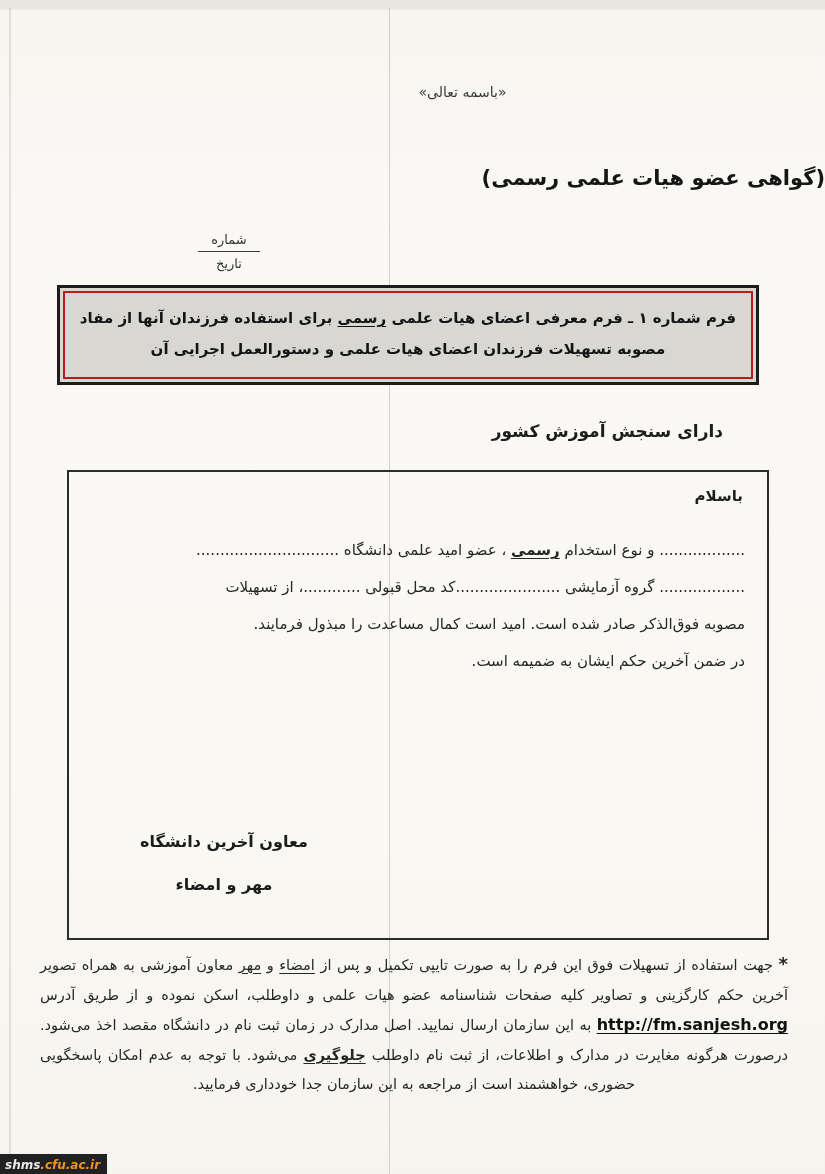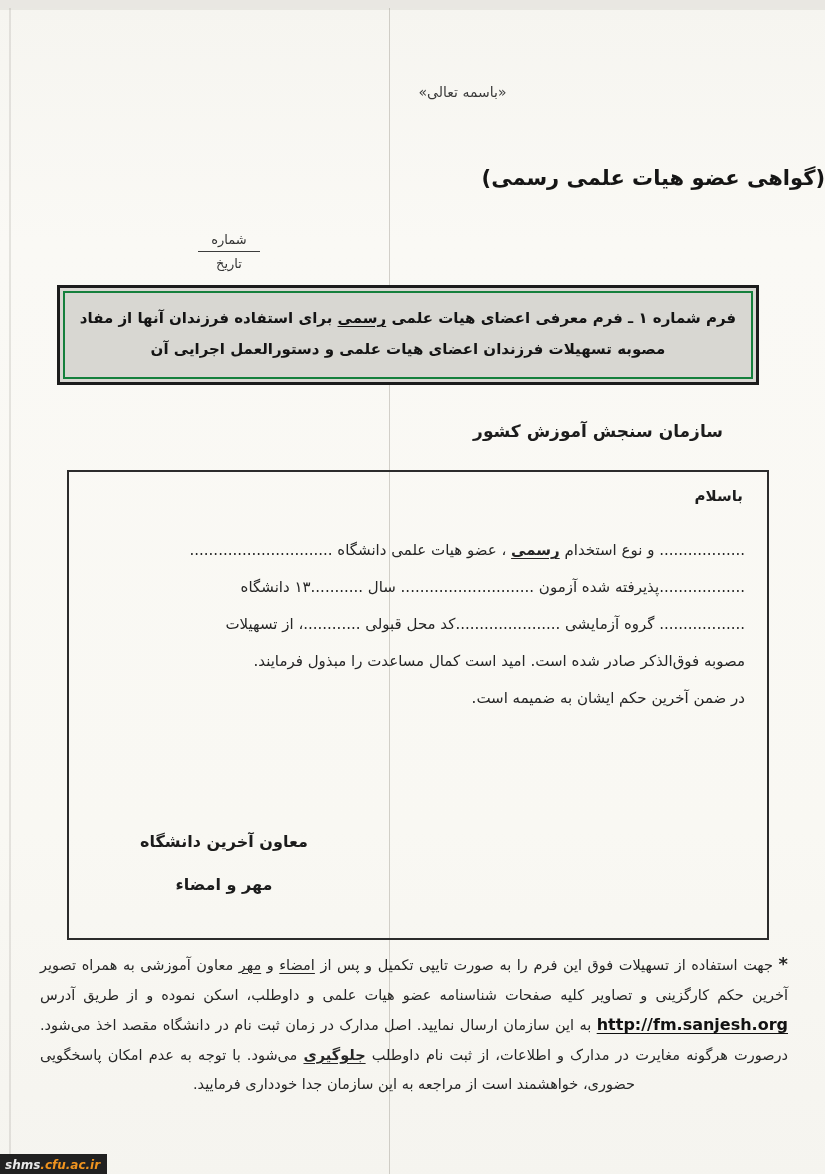--- a/index.html
+++ b/index.html
@@ -20,25 +20,25 @@
     background:rgba(120,115,105,0.10); }
 
   .bismillah { position:absolute; top:76px; left:50px; right:-50px;
     text-align:center; font-size:14px; color:#3a3a3a; }
   .doc-title { position:absolute; top:158px; left:8px; right:0; text-align:right;
     font-size:21px; font-weight:bold; color:#151515; letter-spacing:0.5px; }
 
   .numdate { position:absolute; top:224px; left:198px; width:62px;
     font-size:13px; color:#333; text-align:center; }
   .numdate .num { padding-bottom:4px; border-bottom:1.5px solid #3c3c3c; }
-  .numdate .date { padding-top:4px; }
+  .numdate .date { padding-top:4px;font-family:Liberation Serif, serif; }
 
   .formbox-outer { position:absolute; top:277px; left:57px; width:702px;
     border:3px solid #1c1c1c; background:#d8d7d2; padding:3px; }
-  .formbox-inner { border:2px solid #15803d; padding:10px 14px 12px;
+  .formbox-inner { border:2px solid #b91c1c; padding:10px 14px 12px;
     text-align:center; font-weight:bold; font-size:15px; line-height:31px; color:#141414; }
   .u { text-decoration:underline; text-underline-offset:3px; }
 
   .org { position:absolute; top:413px; right:102px;
     font-size:17px; font-weight:bold; color:#1d1d1d; }
 
   .mainbox { position:absolute; top:462px; left:67px; width:702px; height:470px;
     border:2px solid #2c2c2c; }
   .salutation { margin:15px 24px 0 0; font-size:15px; font-weight:bold; color:#1e1e1e; }
   .letter-body { margin-top:27px; padding:0 22px; font-size:15px; line-height:37px; color:#262626; }
@@ -82,27 +82,26 @@
     <div class="date">تاریخ</div>
   </div>
 
   <div class="formbox-outer">
     <div class="formbox-inner">
       <div><span>فرم شماره ۱ ـ فرم معرفی اعضای هیات علمی </span><span class="u">رسمی</span><span> برای استفاده فرزندان آنها از مفاد</span></div>
       <div>مصوبه تسهیلات فرزندان اعضای هیات علمی و دستورالعمل اجرایی آن</div>
     </div>
   </div>
 
-  <div class="org">سازمان سنجش آموزش کشور</div>
+  <div class="org">دارای سنجش آموزش کشور</div>
 
   <div class="mainbox">
     <div class="salutation">باسلام</div>
     <div class="letter-body">
-      <div class="line"><span>.................. و نوع استخدام </span><span class="bu">رسمی</span><span> ، عضو هیات علمی دانشگاه ..............................</span></div>
-      <div class="line">..................پذیرفته شده آزمون ............................ سال ...........۱۳ دانشگاه</div>
+      <div class="line"><span>.................. و نوع استخدام </span><span class="bu">رسمی</span><span> ، عضو امید علمی دانشگاه ..............................</span></div>
       <div class="line">.................. گروه آزمایشی ......................کد محل قبولی ............، از تسهیلات</div>
       <div class="line">مصوبه فوق‌الذکر صادر شده است. امید است کمال مساعدت را مبذول فرمایند.</div>
       <div class="line">در ضمن آخرین حکم ایشان به ضمیمه است.</div>
     </div>
     <div class="sig">
       <div class="sig-title">معاون آخرین دانشگاه</div>
       <div class="sig-stamp">مهر و امضاء</div>
     </div>
   </div>
 

